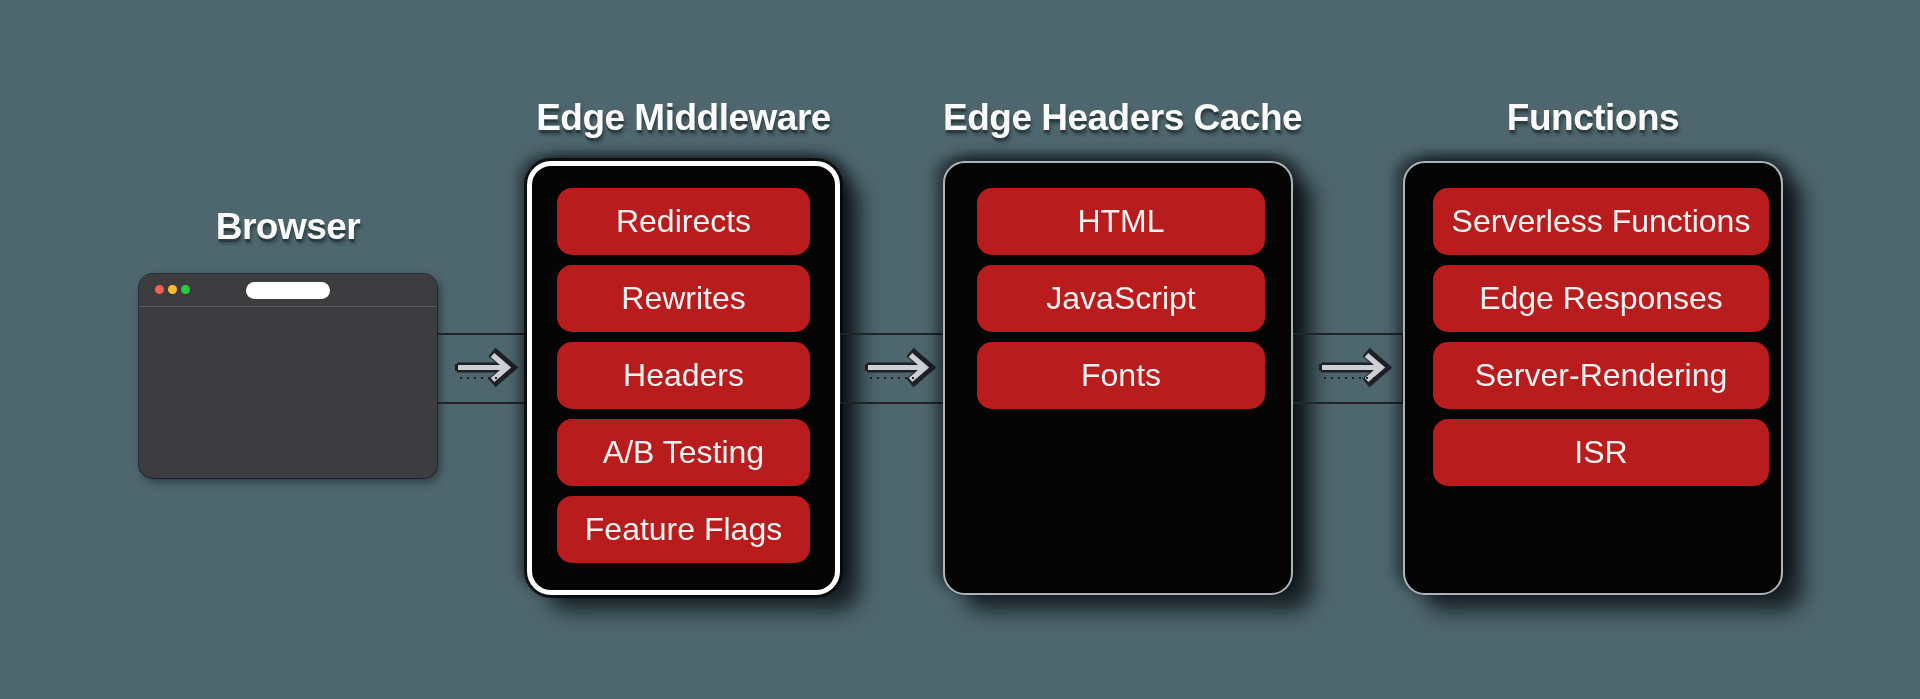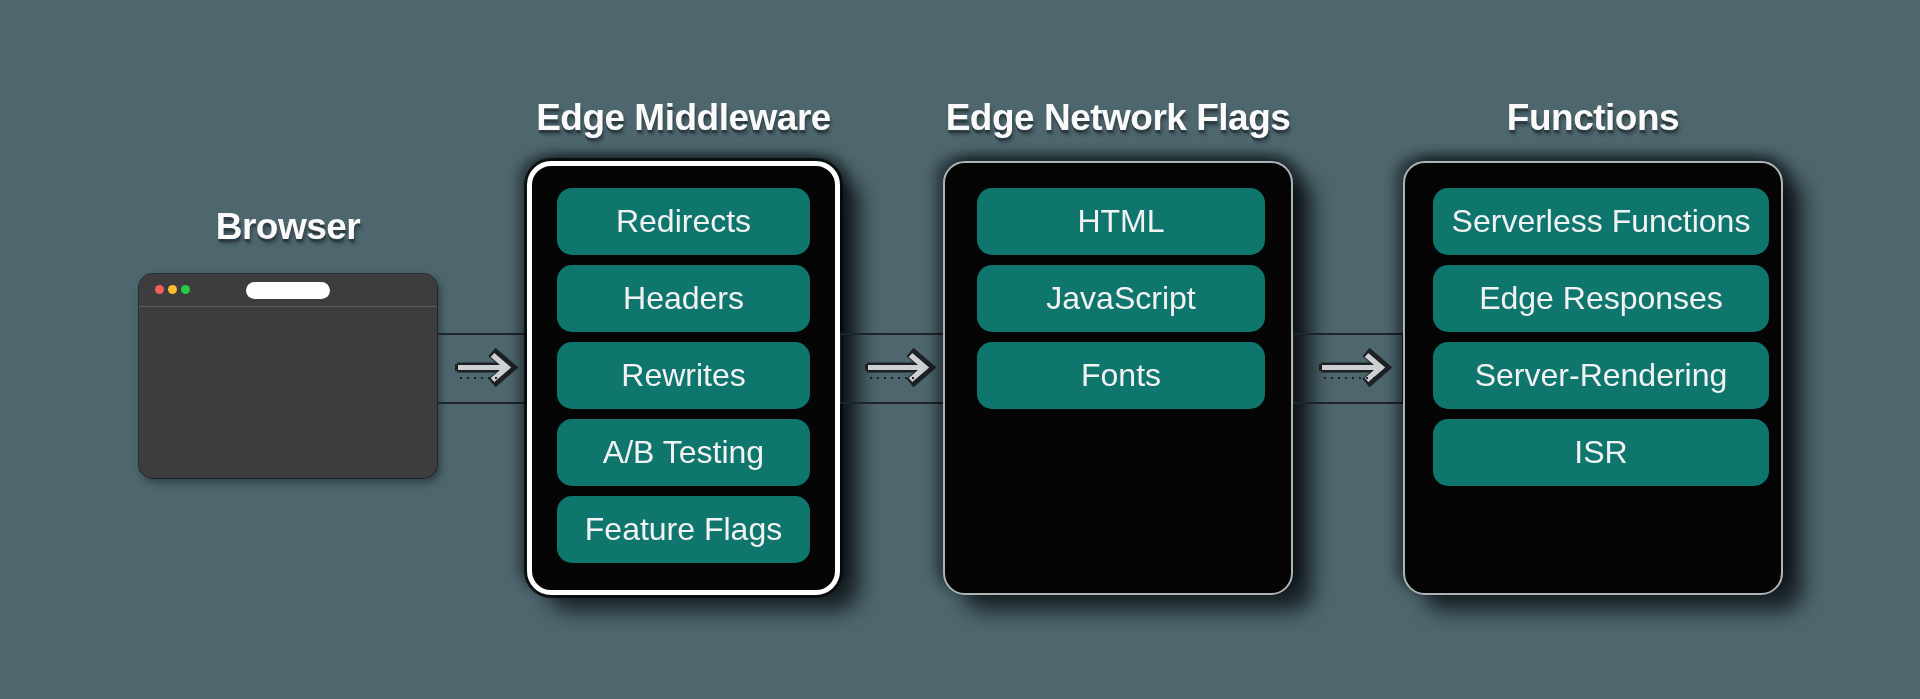--- a/index.html
+++ b/index.html
@@ -74,21 +74,21 @@
   }
   .panel-plain { border: 2px solid #aeb4b6; border-radius: 22px; }
 
   #panel-middleware { left: 527px; width: 313px; padding: 22px 25px 27px 25px; }
   #panel-cache      { left: 943px; width: 350px; padding: 25px 26px 30px 32px; }
   #panel-functions  { left: 1403px; width: 380px; padding: 25px 12px 30px 28px; }
 
   .pill {
     height: 67px; line-height: 67px;
     margin-bottom: 10px;
-    background: #0f766e;
+    background: #b91c1c;
     border-radius: 15px;
     text-align: center;
     font-size: 32px; font-weight: 500;
     color: #f2f2f3;
     white-space: nowrap;
   }
   .pill:last-child { margin-bottom: 0; }
 
   
   .channel {
@@ -105,21 +105,21 @@
   #channel-3 { left: 1293px; width: 110px; }
   .channel svg { margin-right: 4px; display: block; }
 </style>
 </head>
 <body>
 
 <div class="canvas">
 
   <div class="node-title" id="title-middleware">Edge Middleware</div>
   <div class="node-title" id="title-browser">Browser</div>
-  <div class="node-title" id="title-cache">Edge Network Flags</div>
+  <div class="node-title" id="title-cache">Edge Headers Cache</div>
   <div class="node-title" id="title-functions">Functions</div>
 
   <div class="browser-window">
     <div class="browser-titlebar">
       <div class="traffic-lights">
         <div class="traffic-light tl-red"></div>
         <div class="traffic-light tl-yellow"></div>
         <div class="traffic-light tl-green"></div>
       </div>
       <div class="address-bar"></div>
@@ -132,22 +132,22 @@
       <path d="M5 20.5 H52" stroke="#1d2124" stroke-width="10" fill="none"></path>
       <path d="M40 5 L58 20.5 L40 36" stroke="#1d2124" stroke-width="11" fill="none" stroke-linejoin="miter"></path>
       <path d="M6 20.5 H51" stroke="#cdd0d2" stroke-width="5" fill="none"></path>
       <path d="M40.5 8 L55 20.5 L40.5 33" stroke="#cdd0d2" stroke-width="5.5" fill="none" stroke-linejoin="miter"></path>
       <path d="M8 31 H48" stroke="#1d2124" stroke-width="2" stroke-dasharray="2 5" fill="none"></path>
     </svg>
   </div>
 
   <div class="panel panel-highlight" id="panel-middleware">
     <div class="pill">Redirects</div>
+    <div class="pill">Rewrites</div>
     <div class="pill">Headers</div>
-    <div class="pill">Rewrites</div>
     <div class="pill">A/B Testing</div>
     <div class="pill">Feature Flags</div>
   </div>
 
   <div class="channel" id="channel-2">
     <svg width="78" height="44" viewBox="0 0 78 44">
       <rect x="3" y="17" width="5" height="7" fill="#1d2124"></rect>
       <path d="M5 20.5 H60" stroke="#1d2124" stroke-width="10" fill="none"></path>
       <path d="M48 5 L66 20.5 L48 36" stroke="#1d2124" stroke-width="11" fill="none" stroke-linejoin="miter"></path>
       <path d="M6 20.5 H59" stroke="#cdd0d2" stroke-width="5" fill="none"></path>

